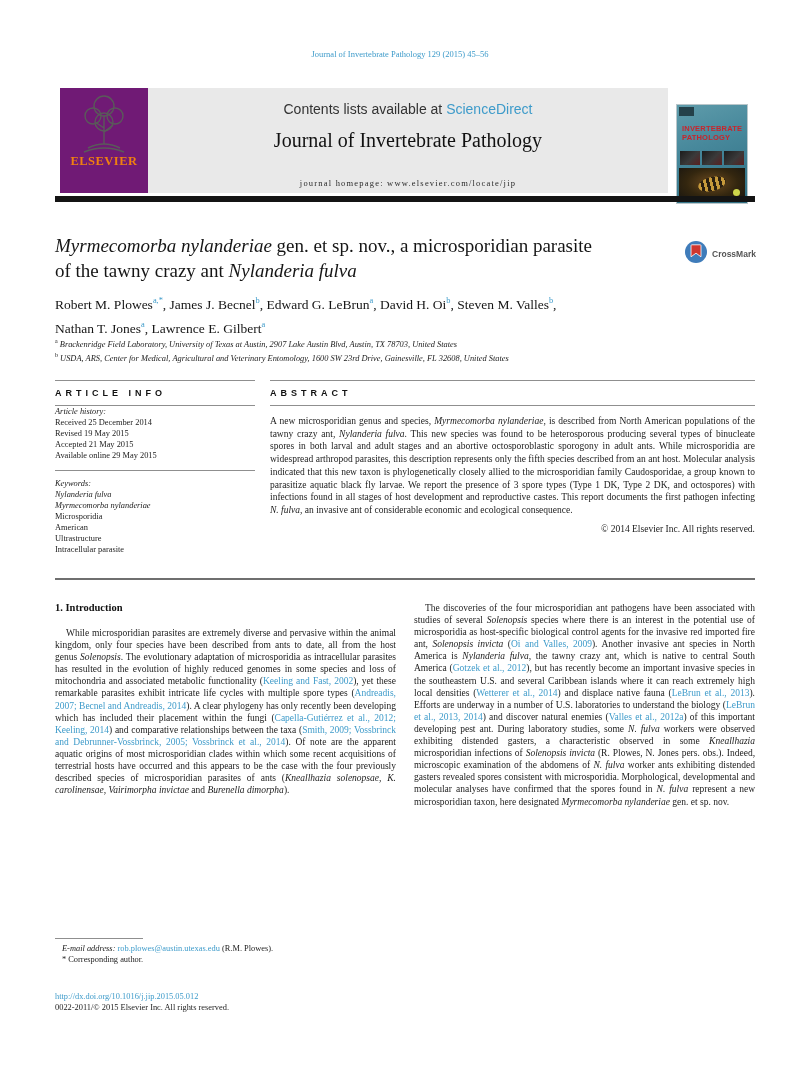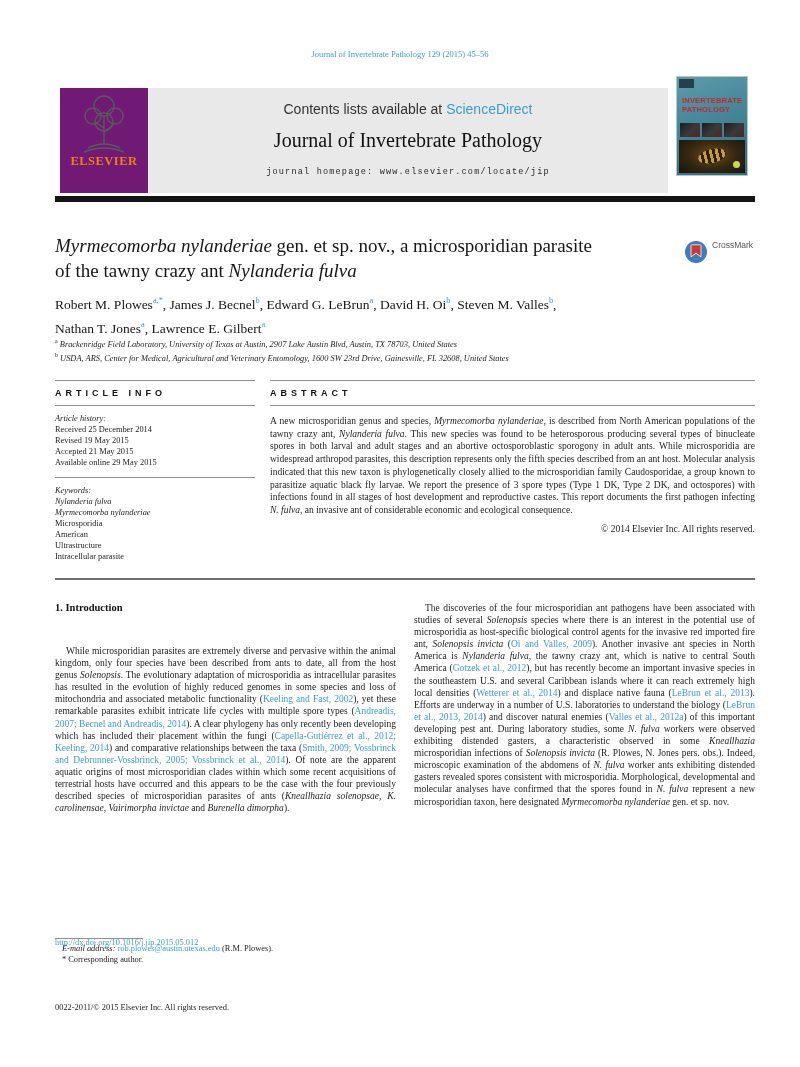--- a/index.html
+++ b/index.html
@@ -17,41 +17,41 @@
   
   .banner{left:60px;top:88px;width:608px;height:105px;background:#e9e9e9;}
   .logo-box{position:absolute;left:0;top:0;width:88px;height:105px;background:#701a75;text-align:center;}
   .logo-box svg{display:block;margin:4px auto 0;}
   .elsevier-word{font-family:"Liberation Serif",serif;font-weight:bold;font-size:12.5px;
                  color:var(--orange);letter-spacing:0.5px;margin-top:-2px;}
   .banner-center{position:absolute;left:88px;top:0;width:520px;height:105px;text-align:center;}
   .contents-line{margin-top:13px;font-family:"Liberation Sans",sans-serif;font-size:14px;color:#333;}
   .sciencedirect{color:var(--link);}
   .journal-title{margin-top:12px;font-family:"Liberation Serif",serif;font-size:20px;color:#111;}
-  .homepage-line{margin-top:15px;font-family:Liberation Mono, monospace;font-size:8.5px;
+  .homepage-line{margin-top:26px;font-family:Liberation Serif, serif;font-size:8.5px;
                  letter-spacing:1.2px;color:#2a2a2a;}
 
   
-  .cover{left:676px;top:76px;width:72px;height:100px;background:linear-gradient(160deg,#5f9cab 0%,var(--cover_teal) 40%,#2e6d81 100%);box-shadow:0 0 0 1px #b9c6ca inset;}
+  .cover{left:676px;top:104px;width:72px;height:100px;background:linear-gradient(160deg,#5f9cab 0%,var(--cover_teal) 40%,#2e6d81 100%);box-shadow:0 0 0 1px #b9c6ca inset;}
   .cover-tag{position:absolute;top:3px;left:3px;width:15px;height:9px;background:#24414a;}
   .cover-title{position:absolute;top:21px;left:6px;color:var(--cover_red);
                font-family:"Liberation Sans",sans-serif;font-weight:bold;font-size:7.5px;line-height:8.5px;letter-spacing:0.2px;}
   .cover-strip{position:absolute;top:47px;left:4px;right:4px;height:14px;display:flex;gap:2px;}
   .cover-thumb{flex:1;background:linear-gradient(135deg,#1c1c1c 0%,#3a3a3a 55%,#5a2020 100%);}
   .cover-bee-area{position:absolute;bottom:3px;left:3px;right:3px;height:33px;
                   background:radial-gradient(ellipse at 50% 45%,#6b4a1f 0%,#33260f 55%,#181510 100%);}
   .bee{width:28px;height:14px;border-radius:50%;margin:9px auto 0;transform:rotate(-14deg);
        background:repeating-linear-gradient(90deg,#c79a3b 0 3px,#2a1f10 3px 6px);}
   .cover-dot{position:absolute;bottom:5px;right:5px;width:7px;height:7px;border-radius:50%;background:#cdd64b;}
 
   .blackbar{left:55px;top:196px;width:700px;height:6px;background:var(--bar);}
 
   
   .title{left:55px;top:233px;width:640px;font-size:19px;line-height:25px;color:#151515;}
-  .crossmark{left:684px;top:240px;width:92px;display:flex;gap:4px;}
+  .crossmark{left:684px;top:240px;width:92px;display:flex;align-items:center;gap:4px;font-weight:bold;}
   .crossmark-label{font-family:"Liberation Sans",sans-serif;font-size:8.5px;color:#555;}
 
   .authors{left:55px;top:291px;width:665px;font-size:13.5px;line-height:20px;color:#151515;}
   .affils{left:55px;top:336px;width:660px;font-size:8.4px;line-height:11.5px;color:#222;}
 
   
   .infoblock{left:55px;top:380px;width:200px;}
   .absblock{left:270px;top:380px;width:485px;}
   .colrule{height:1px;background:#8f8f8f;}
   .sec-heading{font-family:"Liberation Sans",sans-serif;font-weight:bold;font-size:9px;
@@ -63,27 +63,27 @@
   .abstract-text{margin-top:9px;font-size:9.5px;line-height:12.7px;text-align:justify;color:#1b1b1b;}
   .abstract-copyright{margin-top:7px;font-size:9.5px;text-align:right;color:#1b1b1b;}
 
   .bottomrule{left:55px;top:578px;width:700px;height:1.5px;background:#6f6f6f;}
 
   
   .leftcol{left:55px;top:602px;width:341px;}
   .rightcol{left:414px;top:602px;width:341px;}
   .intro-heading{font-size:10.5px;font-weight:bold;color:#111;}
   .bodypara{margin:0;font-size:9.5px;line-height:12.1px;text-align:justify;color:#1b1b1b;text-indent:11px;}
-  .leftcol .bodypara{margin-top:32px;}
+  .leftcol .bodypara{margin-top:14px;}
 
   
   .fnblock{left:55px;top:938px;width:341px;font-size:8.4px;line-height:11px;color:#222;}
   .fnrule{width:88px;height:1px;background:#8f8f8f;margin-bottom:4px;}
   .fn-indent{padding-left:7px;}
-  .doiline{left:55px;top:938px;font-size:8.4px;color:var(--link);text-align:center;}
+  .doiline{left:55px;top:992px;font-size:8.4px;color:var(--link);text-align:center;}
   .issnline{left:55px;top:1003px;font-size:8.4px;color:#222;}
 
   
   .seg-p{}
   .seg-i{font-style:italic;}
   .seg-l{color:var(--link);}
   .seg-s{color:var(--link);font-size:62%;vertical-align:super;font-style:normal;}
   .seg-f{font-size:72%;vertical-align:super;font-style:normal;}
 </style>
 </head>
@@ -162,21 +162,21 @@
 
   <div class="abs affils">
     <div><span class="seg-f">a</span><span class="seg-i"> Brackenridge Field Laboratory, University of Texas at Austin, 2907 Lake Austin Blvd, Austin, TX 78703, United States</span></div>
     <div><span class="seg-f">b</span><span class="seg-i"> USDA, ARS, Center for Medical, Agricultural and Veterinary Entomology, 1600 SW 23rd Drive, Gainesville, FL 32608, United States</span></div>
   </div>
 
   <div class="abs infoblock">
     <div class="colrule"></div>
     <div class="sec-heading">ARTICLE INFO</div>
     <div class="colrule"></div>
-    <div class="info-small" style="margin-top:7px;">
+    <div class="info-small" style="">
       <div class="info-label">Article history:</div>
       <div>Received 25 December 2014</div>
       <div>Revised 19 May 2015</div>
       <div>Accepted 21 May 2015</div>
       <div>Available online 29 May 2015</div>
     </div>
     <div class="info-gap"></div>
     <div class="colrule"></div>
     <div class="info-small" style="margin-top:7px;">
       <div class="info-label">Keywords:</div>

